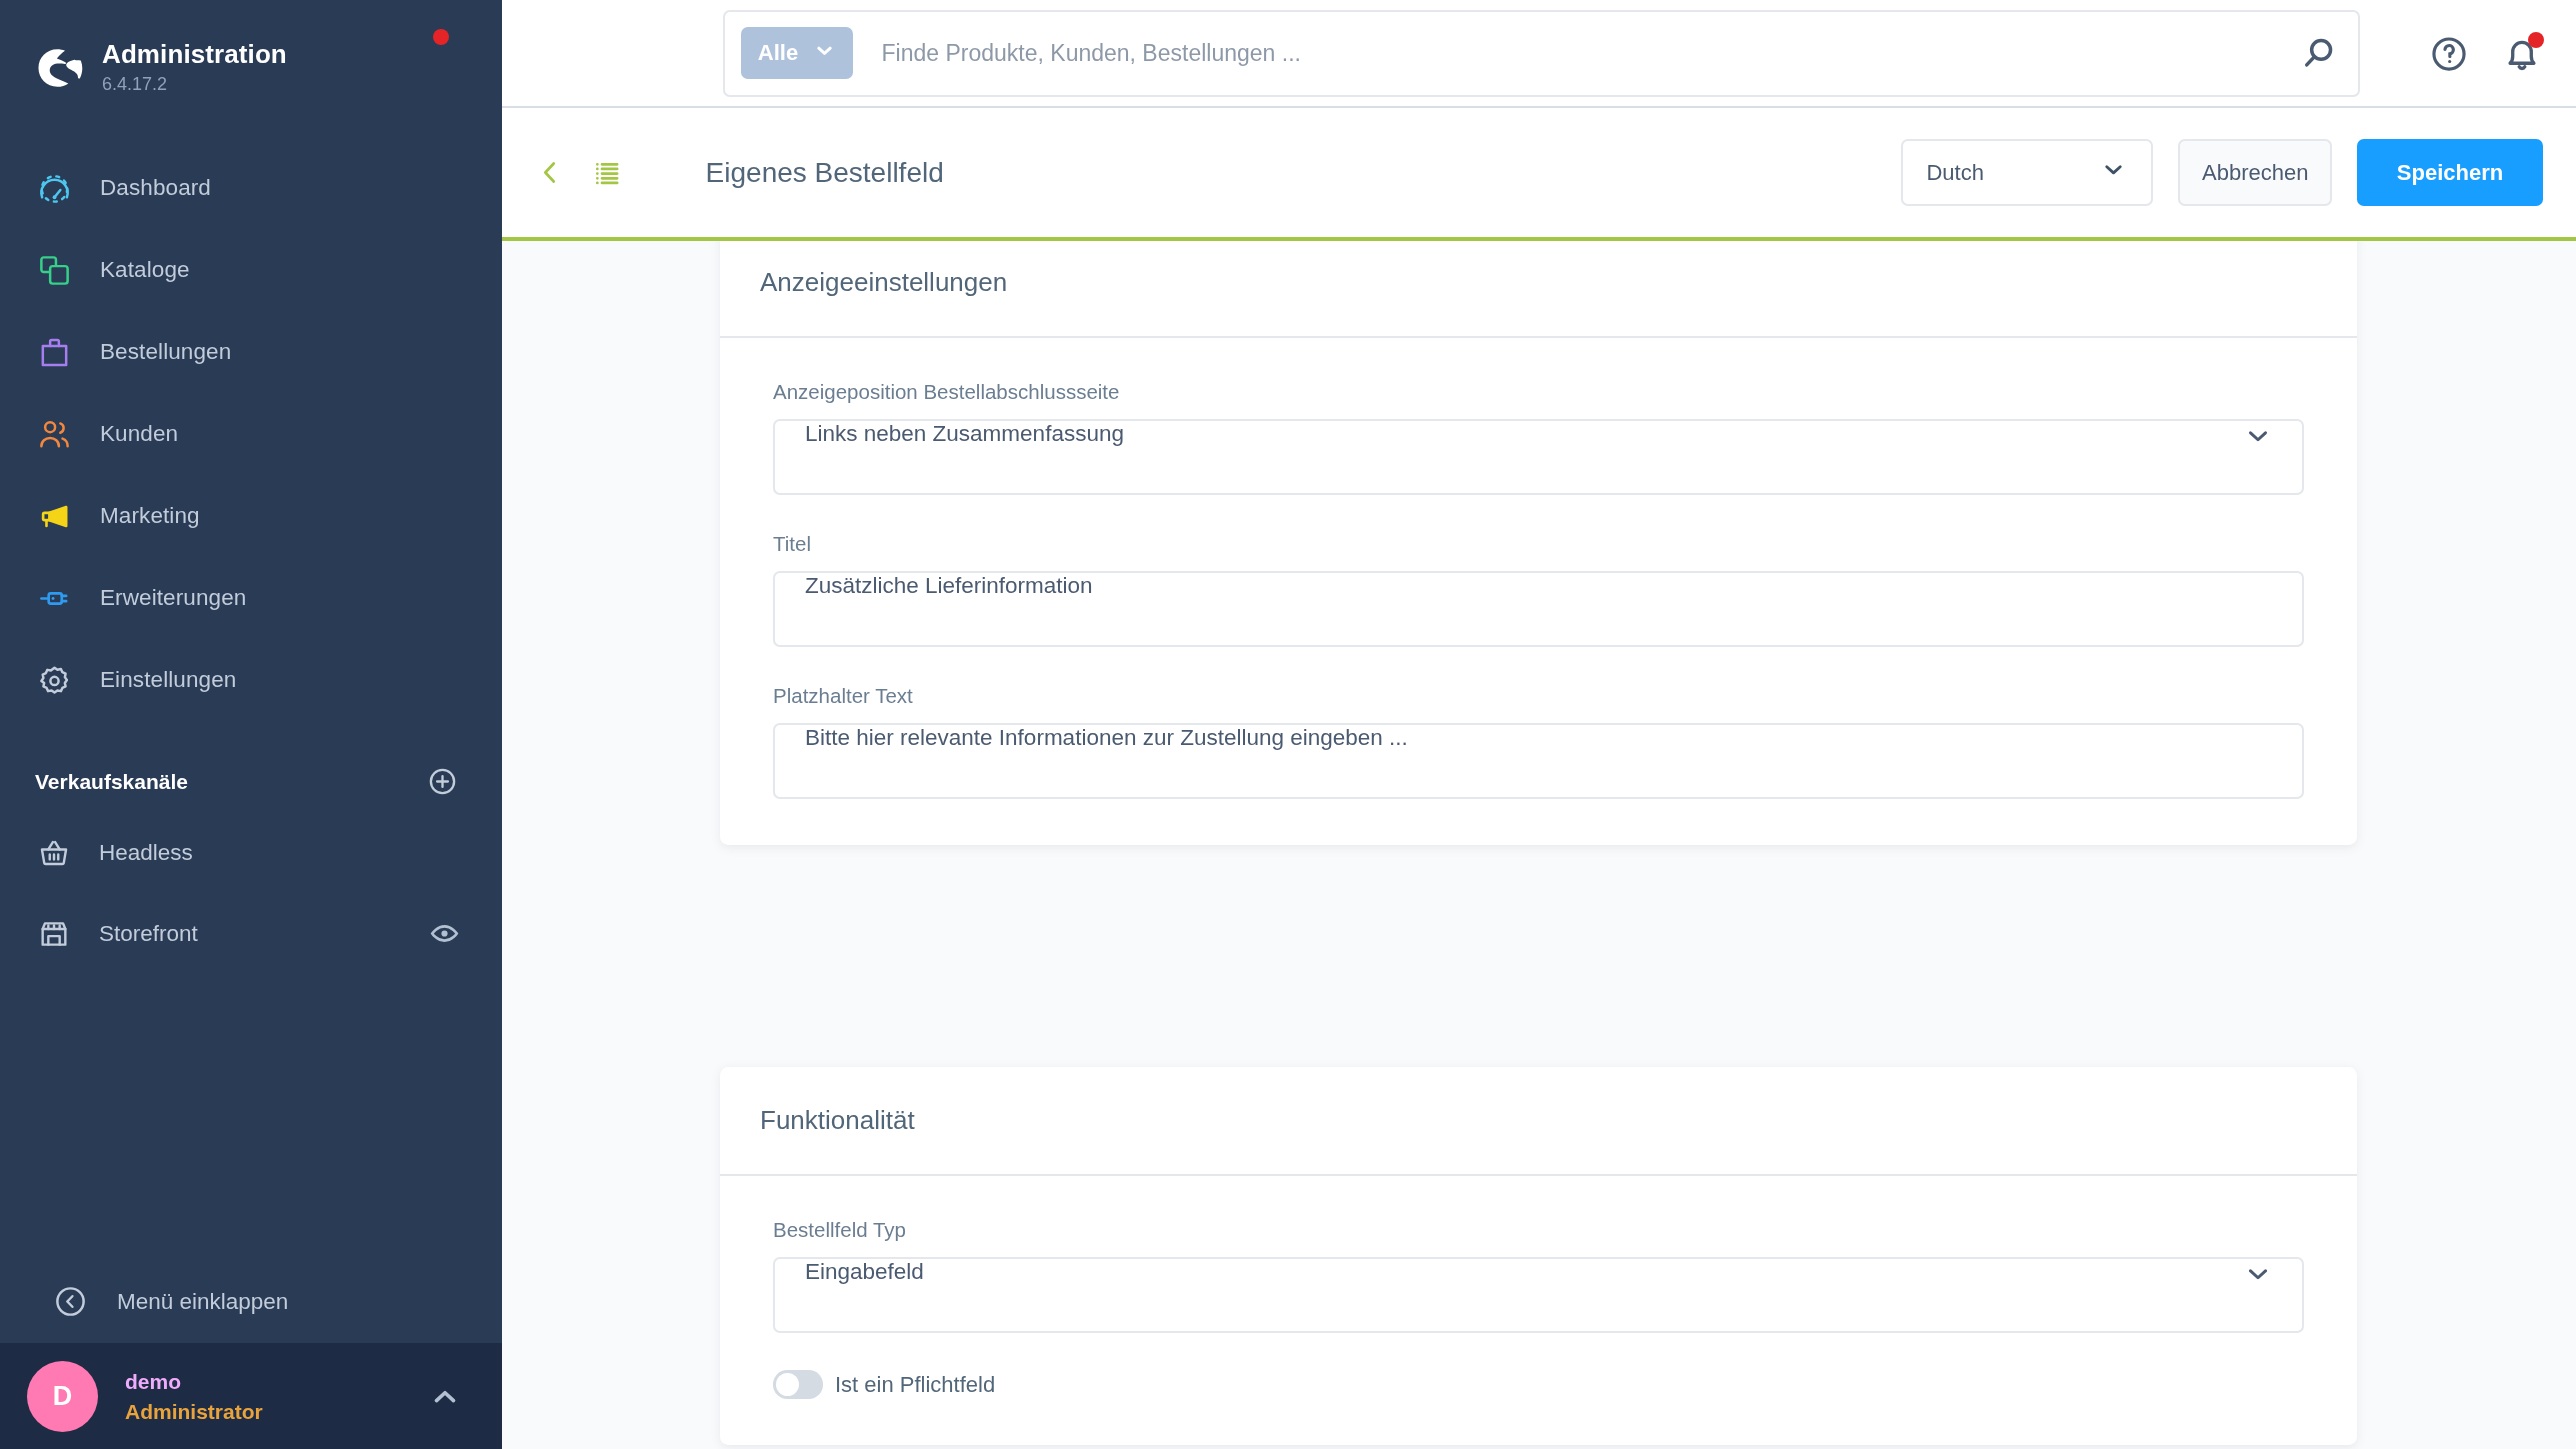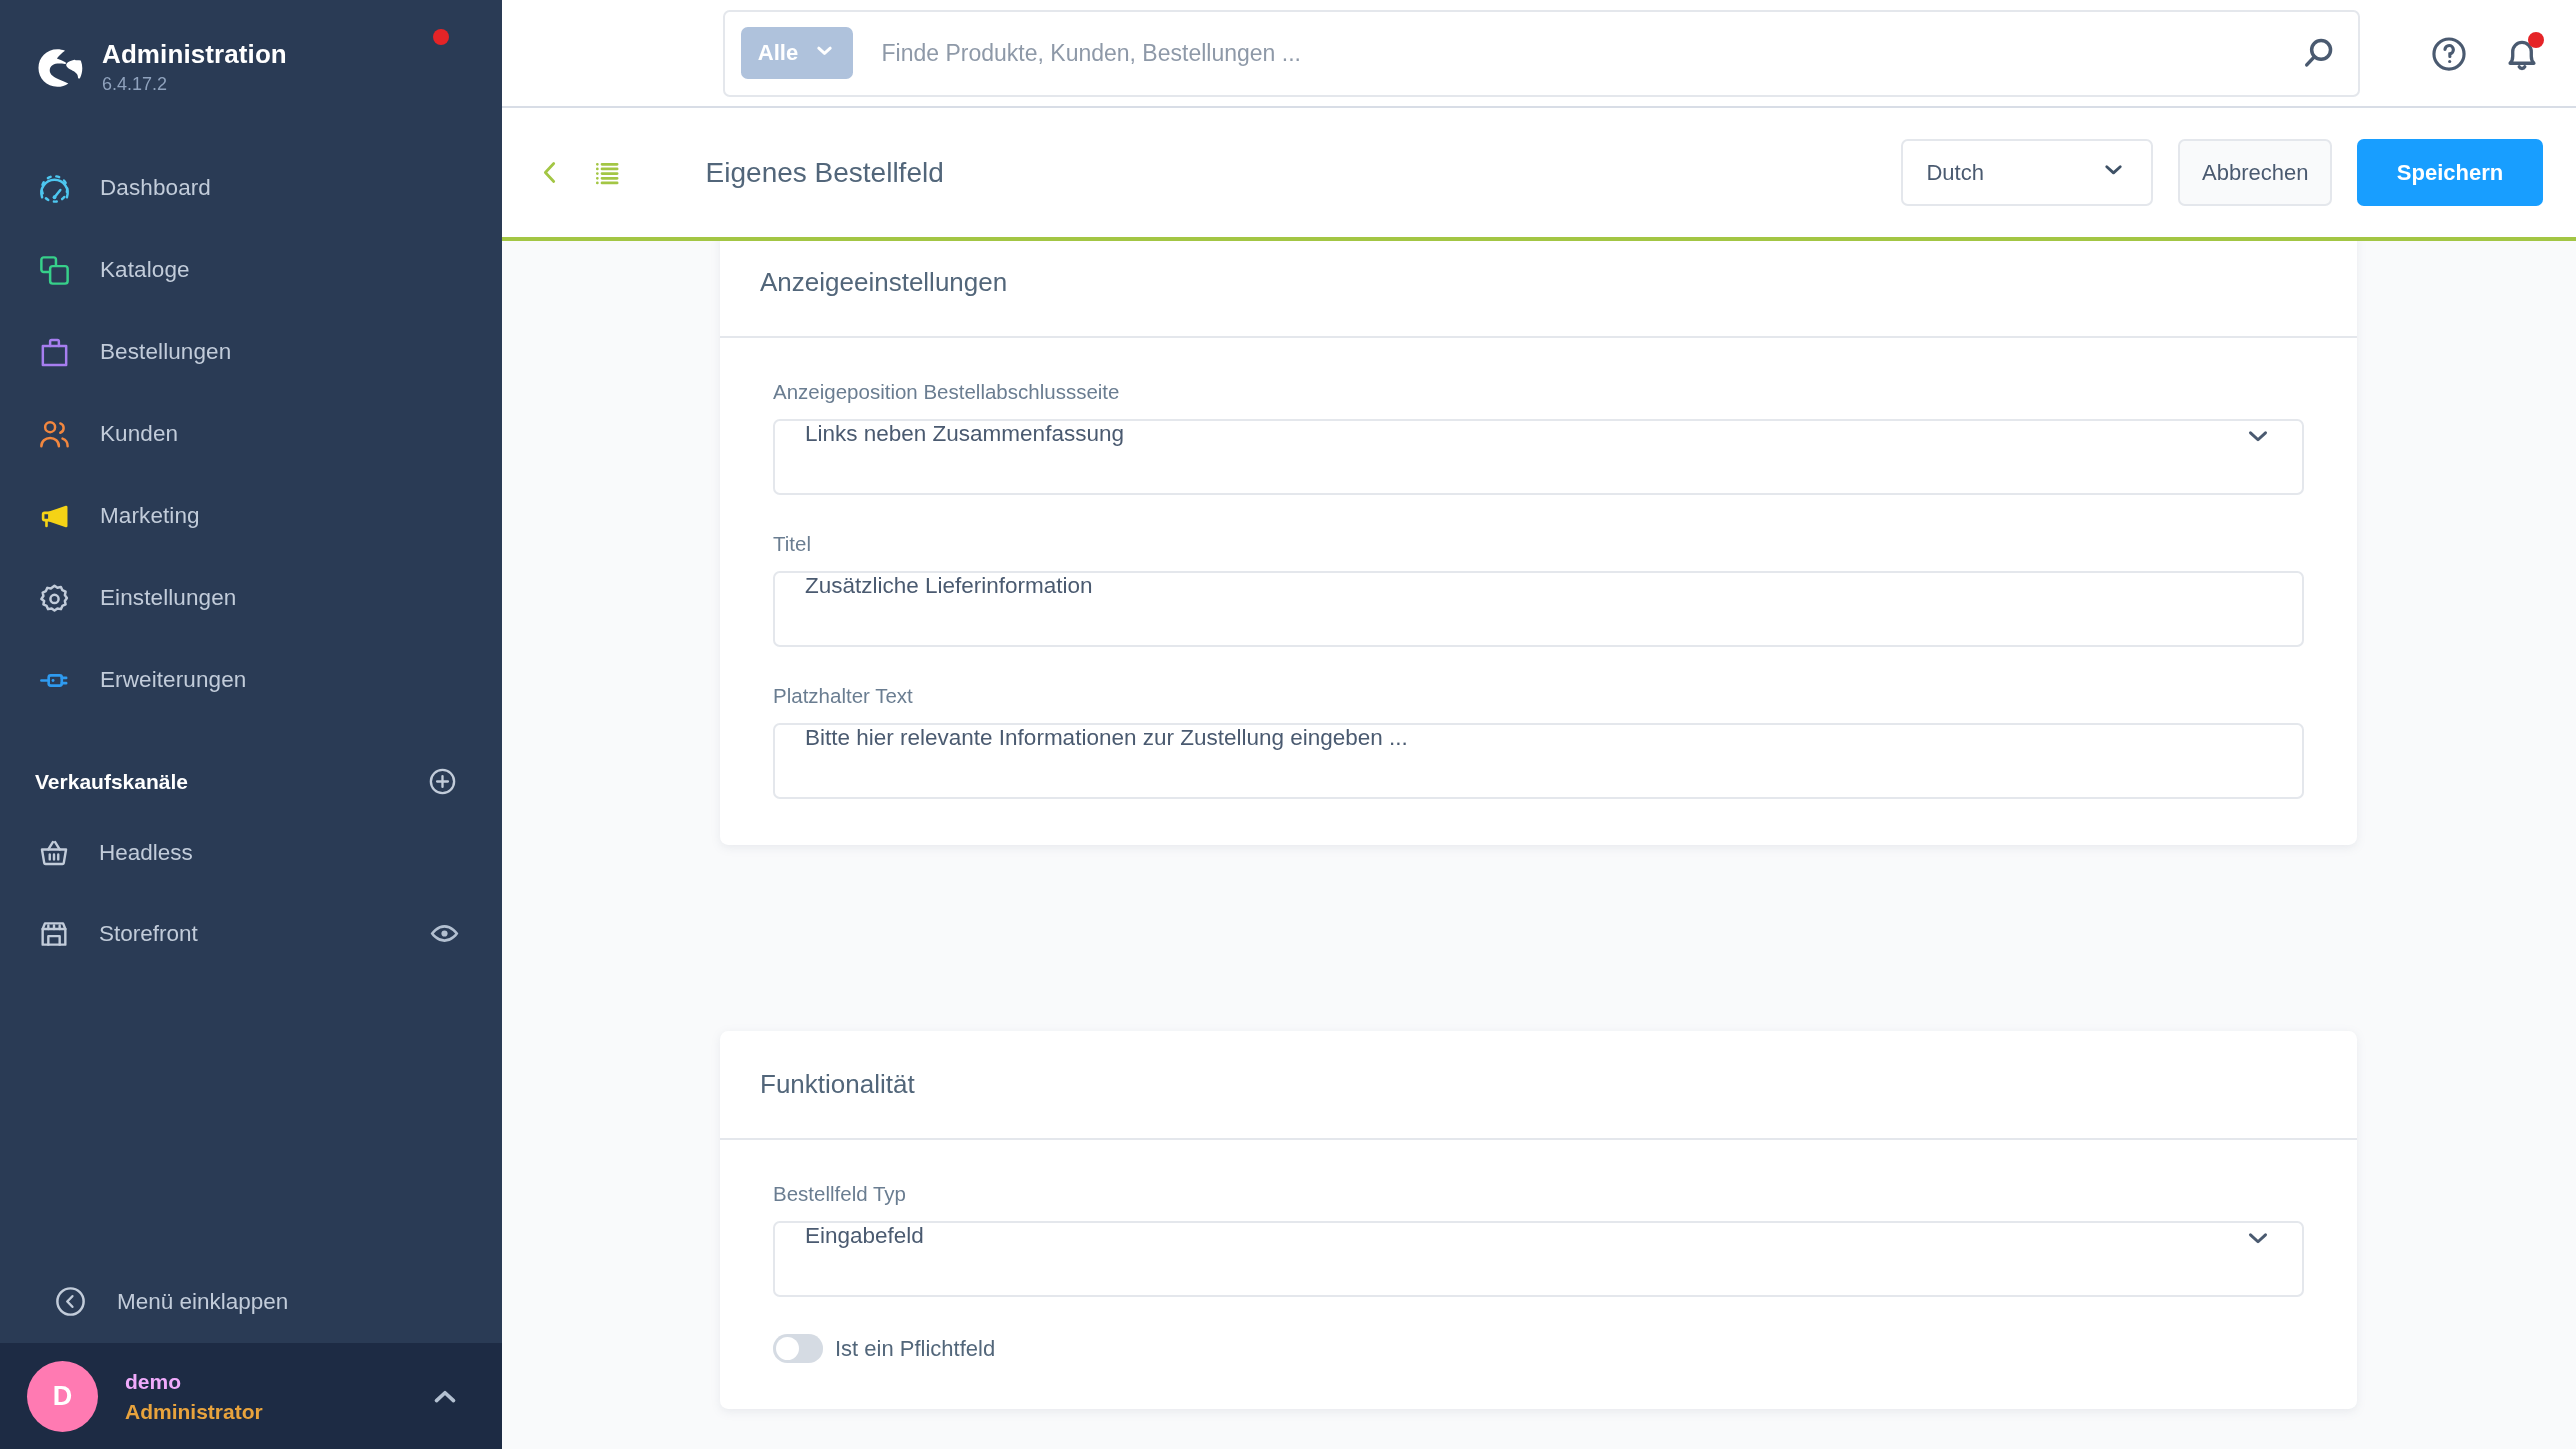--- a/index.html
+++ b/index.html
@@ -280,37 +280,37 @@
             <path d="M20 5.5v13L8.5 14.5v-5z" fill="#f5d316"></path>
               <path d="M8.5 9.5H5.2a1 1 0 0 0-1 1v3a1 1 0 0 0 1 1h3.3"></path>
             <path d="M6.5 15v3.5"></path>
           </svg>
         </span>
         <span class="nav-label">Marketing</span>
       </div>
 
       <div class="nav-item">
         <span class="nav-ico">
-          <svg viewBox="0 0 24 24" width="35" height="35" fill="none" stroke="#c2ccda" stroke-width="1.7" stroke-linejoin="round">
-            <path d="M12 3.2l2 1.4 2.4-.5 1 2.2 2.2 1-.5 2.4 1.4 2-1.4 2 .5 2.4-2.2 1-1 2.2-2.4-.5-2 1.4-2-1.4-2.4.5-1-2.2-2.2-1 .5-2.4L3 12.3l1.4-2-.5-2.4 2.2-1 1-2.2 2.4.5z"></path>
-            <circle cx="12" cy="12.3" r="2.8"></circle>
-          </svg>
-        </span>
-        <span class="nav-label">Einstellungen</span>
-      </div>
-
-      <div class="nav-item">
-        <span class="nav-ico">
           <svg viewBox="0 0 24 24" width="35" height="35" fill="none" stroke="#2f9bf0" stroke-width="1.8" stroke-linecap="round" stroke-linejoin="round">
             <rect x="8" y="8.5" width="9" height="7" rx="1.4"></rect>
               <path d="M3 12h5M17 10.2h3M17 13.8h3"></path>
             <circle cx="11" cy="12" r="1" fill="#2f9bf0" stroke="none"></circle>
           </svg>
         </span>
         <span class="nav-label">Erweiterungen</span>
+      </div>
+
+      <div class="nav-item">
+        <span class="nav-ico">
+          <svg viewBox="0 0 24 24" width="35" height="35" fill="none" stroke="#c2ccda" stroke-width="1.7" stroke-linejoin="round">
+            <path d="M12 3.2l2 1.4 2.4-.5 1 2.2 2.2 1-.5 2.4 1.4 2-1.4 2 .5 2.4-2.2 1-1 2.2-2.4-.5-2 1.4-2-1.4-2.4.5-1-2.2-2.2-1 .5-2.4L3 12.3l1.4-2-.5-2.4 2.2-1 1-2.2 2.4.5z"></path>
+            <circle cx="12" cy="12.3" r="2.8"></circle>
+          </svg>
+        </span>
+        <span class="nav-label">Einstellungen</span>
       </div>
 
     </nav>
 
     <div class="sc-header">
       <span class="sc-title">Verkaufskanäle</span>
       <span class="sc-add">
         <svg viewBox="0 0 24 24" width="31" height="31" fill="none" stroke="#c2ccda" stroke-width="1.8" stroke-linecap="round">
           <circle cx="12" cy="12" r="9"></circle>
             <path d="M12 7.8v8.4M7.8 12h8.4"></path>
@@ -467,21 +467,21 @@
           <div class="field">
             <label class="field-label">Platzhalter Text</label>
             <div class="ctl">
               <span>Bitte hier relevante Informationen zur Zustellung eingeben ...</span>
             </div>
           </div>
 
         </div>
       </section>
 
-      <section class="card" style="top:790px;">
+      <section class="card" style="top:826px;">
         <div class="card-head">
           <h2 class="card-title">Funktionalität</h2>
         </div>
         <div class="card-body">
 
           <div class="field">
             <label class="field-label">Bestellfeld Typ</label>
             <div class="ctl select">
               <span>Eingabefeld</span>
               <span class="ctl-chev">

